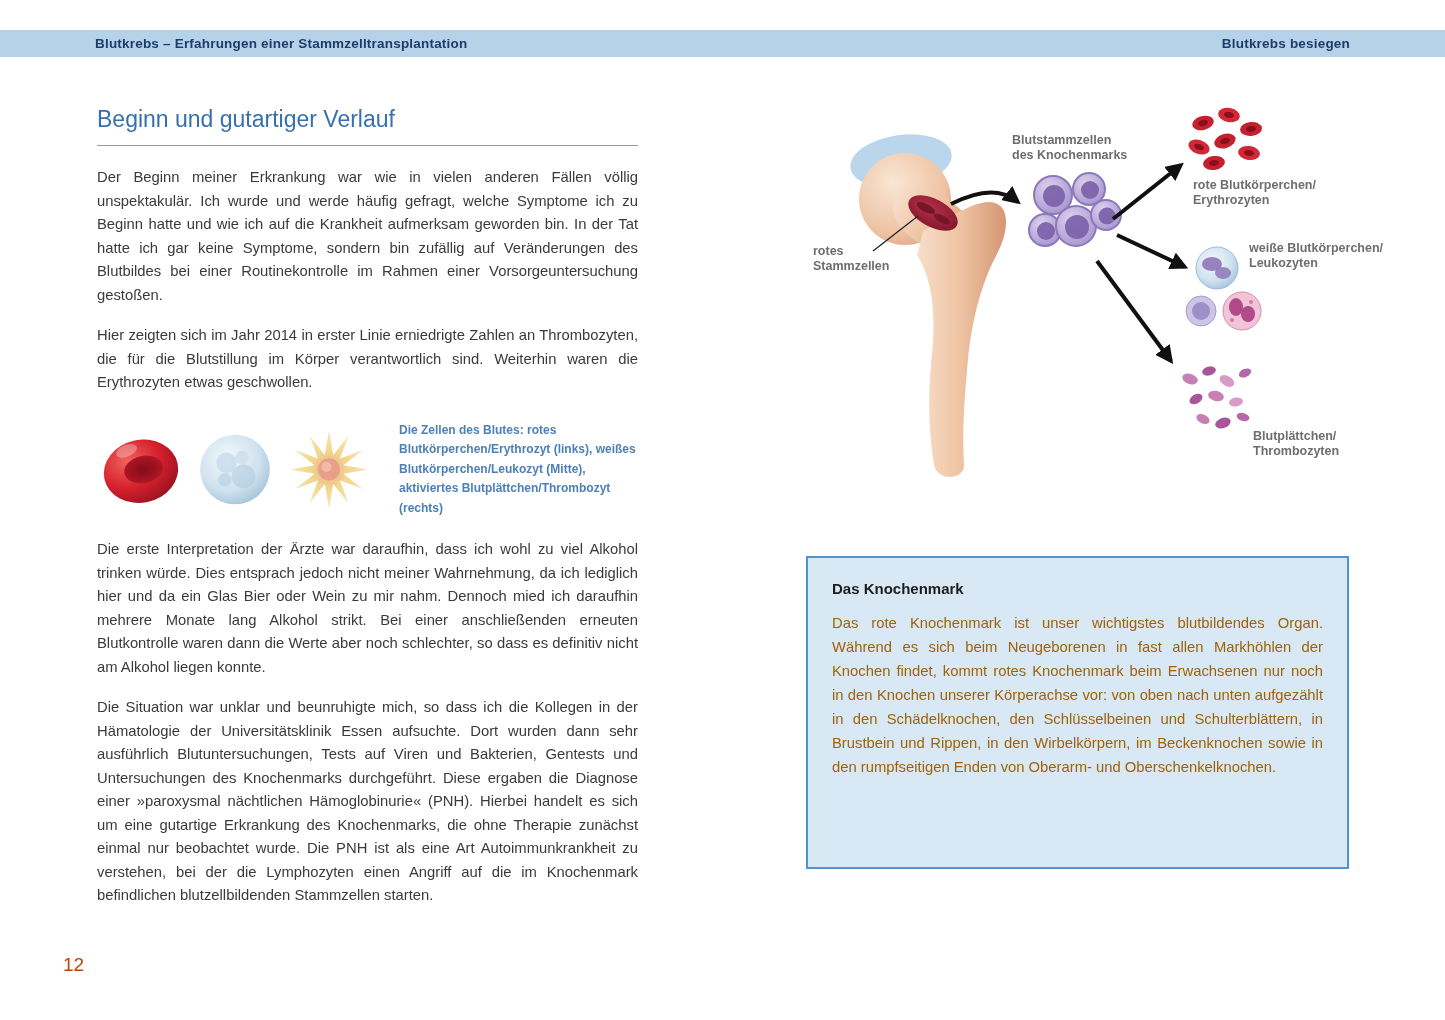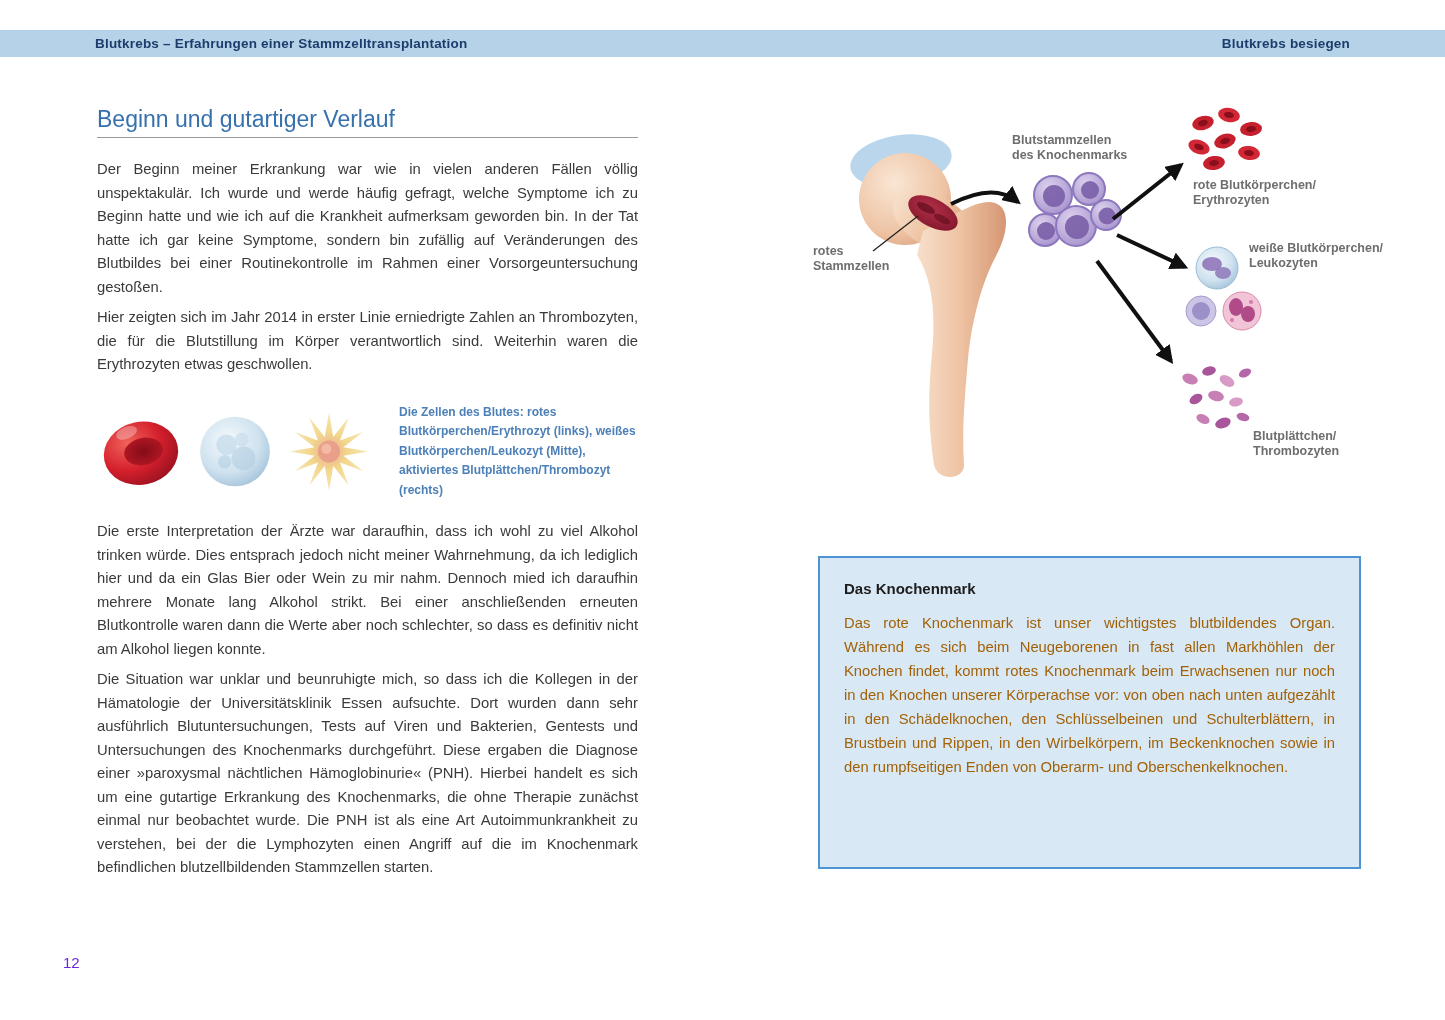--- a/index.html
+++ b/index.html
@@ -25,45 +25,45 @@
     color: var(--header-text, #1c3d6b);
     letter-spacing: 0.2px;
   }
   
   .left-col {
     position: absolute; left: 97px; top: 106px; width: 541px;
   }
   .page-heading {
     font-size: 23px; font-weight: 500;
     color: var(--heading-blue, #3671ae);
-    padding-bottom: 4px;
+    padding-bottom: 12px;
     border-bottom: 1px solid var(--rule-gray, #9a9a9a);
   }
   .body-p {
     margin-top: 20px;
     font-size: 14.8px; line-height: 23.5px;
     text-align: justify;
     color: var(--body-text, #3a3a3a);
     hyphens: auto;
   }
-  .body-p + .body-p { margin-top: 7px; }
+  .body-p + .body-p { margin-top: 17px; }
   .figure-row {
     margin: 26px 0 6px 0;
     display: flex; align-items: center;
   }
   .cell-img { width: 88px; height: 85px; flex: 0 0 auto; }
   .cell-img + .cell-img { margin-left: 6px; }
   .figure-caption {
     margin-left: 26px; width: 252px;
     font-size: 12px; font-weight: bold; line-height: 19.5px;
     color: var(--caption-blue, #4d80b8);
   }
   .page-num {
     position: absolute; top: 954px;
-    font-size: 15px; color: #6d28d9;
+    font-size: 19px; color: #c2410c;
   }
   .page-num.left { left: 63px; }
   .page-num.right { left: 1420px; margin-left: 46px; }
   
   .diagram {
     position: absolute; left: 805px; top: 103px;
     width: 592px; height: 398px;
   }
   .diagram svg { position: absolute; left: 0; top: 0; }
   .dlabel {
@@ -77,21 +77,20 @@
   .dl-ery    { left: 388px; top: 75px; }
   .dl-leu    { left: 444px; top: 138px; }
   .dl-thr    { left: 448px; top: 284px; margin-top: 42px; }
   
   .info-box {
     position: absolute; left: 806px; top: 556px; width: 543px;
     min-height: 313px;
     background: var(--infobox-bg, #d9e8f5);
     border: 2px solid var(--infobox-border, #4e93d2);
     padding: 22px 24px 14px 24px;
-    margin-left: 12px;
   }
   .info-title {
     font-size: 15px; font-weight: bold;
     color: #1d1d1d; margin-bottom: 14px;
   }
   .info-p {
     font-size: 14.8px; line-height: 24px;
     text-align: justify; color: #a16207;
     hyphens: auto;
   }

